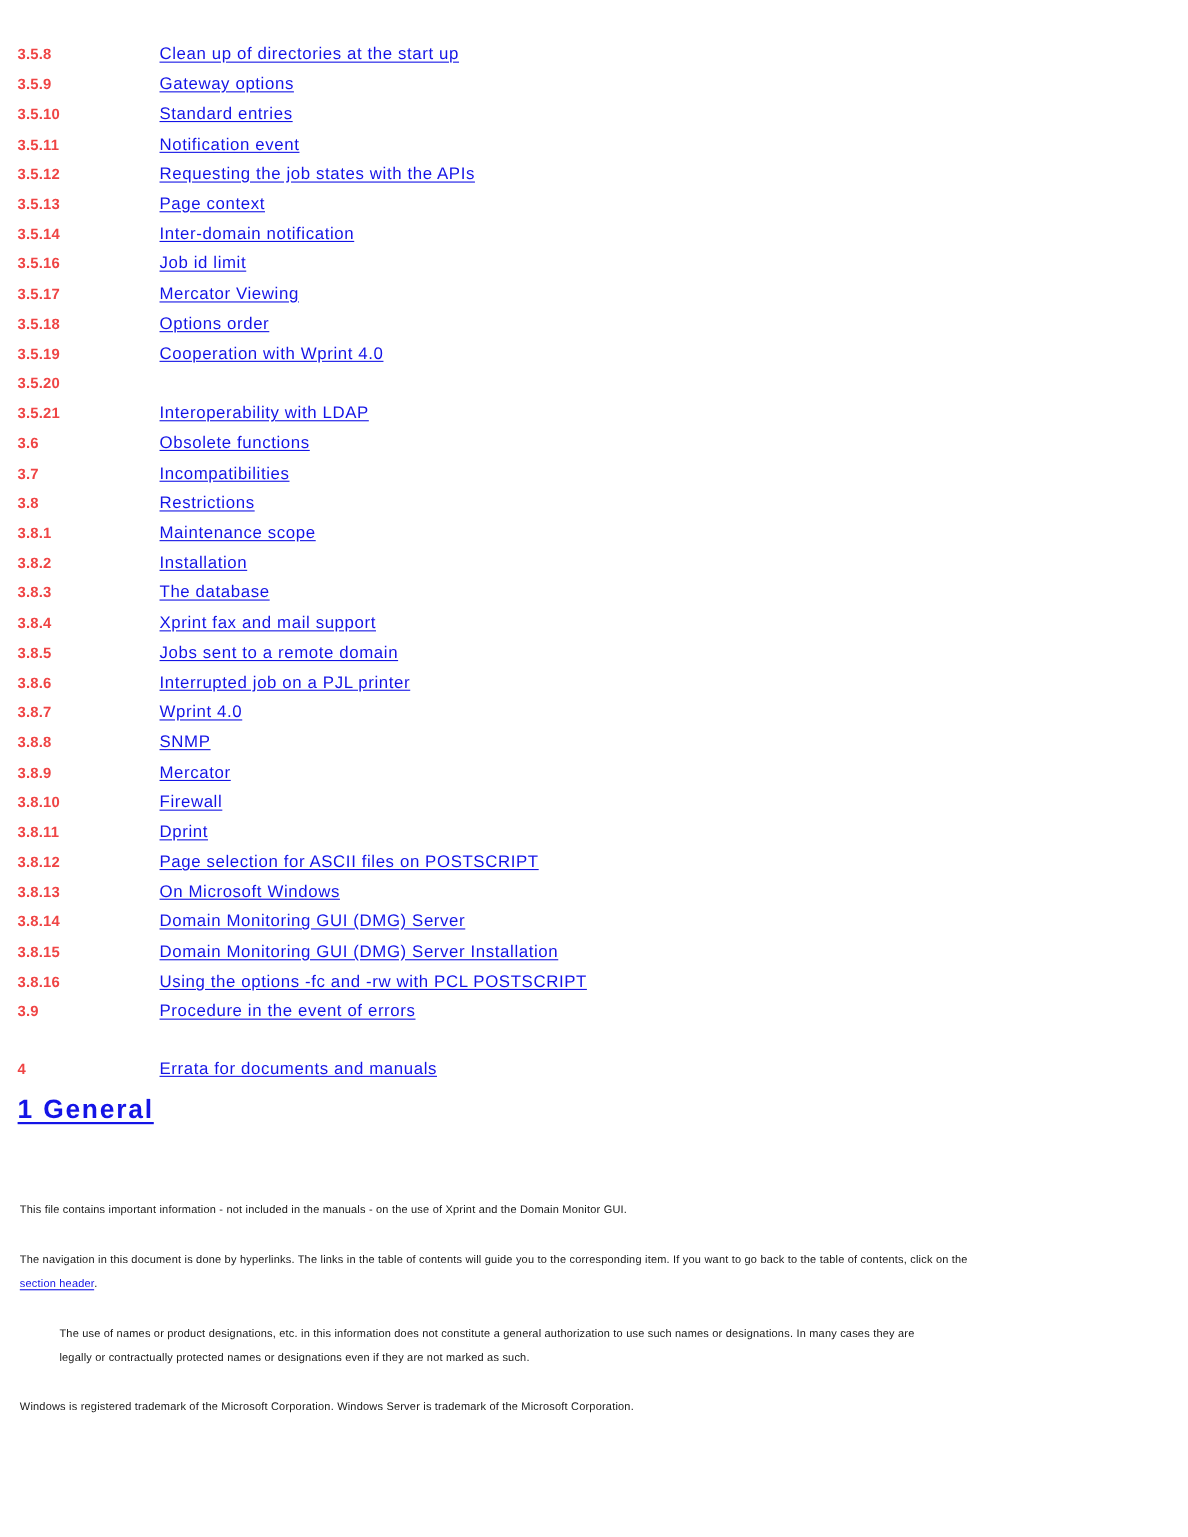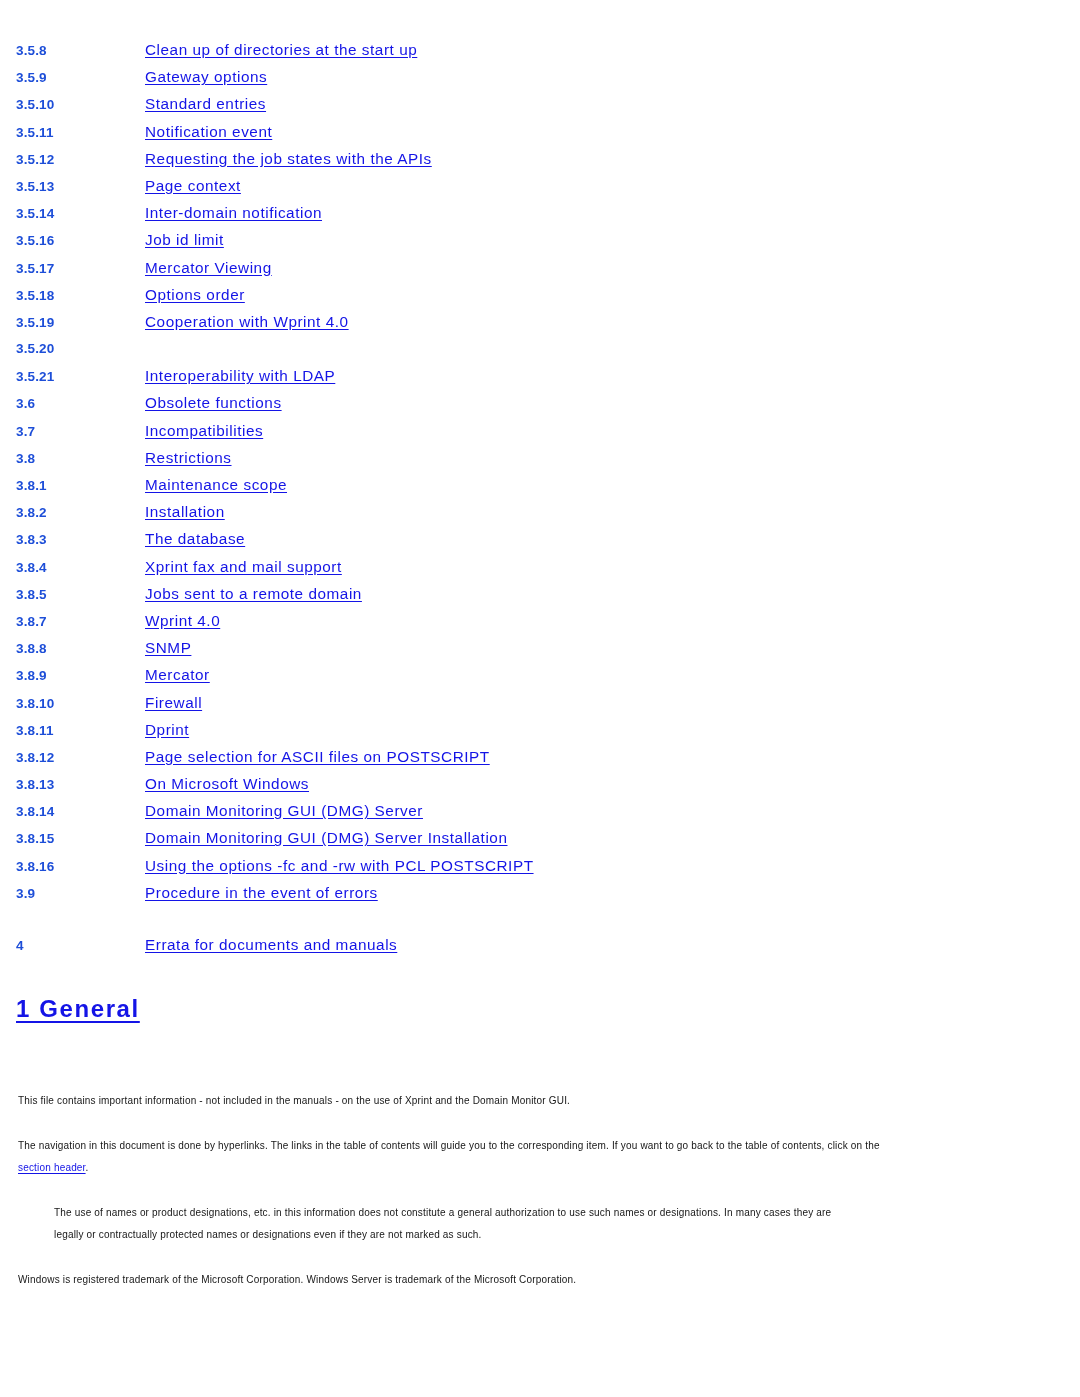--- a/index.html
+++ b/index.html
@@ -47,21 +47,21 @@
   }
 
   .toc-num {
     width: 145px;
     flex: 0 0 145px;
     padding-left: 16px;
     box-sizing: border-box;
     font-size: 13.5px;
     font-weight: bold;
     letter-spacing: 0.15px;
-    color: #1d4ed8;
+    color: #ef4444;
   }
 
   .toc-link {
     font-size: 15.3px;
     color: #1414e6;
     text-decoration: underline;
     text-underline-offset: 2px;
     letter-spacing: 0.55px;
     cursor: pointer;
   }
@@ -193,20 +193,24 @@
       </div>
       <div class="toc-row">
         <span class="toc-num">3.8.4</span>
         <a class="toc-link">Xprint fax and mail support</a>
       </div>
       <div class="toc-row">
         <span class="toc-num">3.8.5</span>
         <a class="toc-link">Jobs sent to a remote domain</a>
       </div>
       <div class="toc-row">
+        <span class="toc-num">3.8.6</span>
+        <a class="toc-link">Interrupted job on a PJL printer</a>
+      </div>
+      <div class="toc-row">
         <span class="toc-num">3.8.7</span>
         <a class="toc-link">Wprint 4.0</a>
       </div>
       <div class="toc-row">
         <span class="toc-num">3.8.8</span>
         <a class="toc-link">SNMP</a>
       </div>
       <div class="toc-row">
         <span class="toc-num">3.8.9</span>
         <a class="toc-link">Mercator</a>

